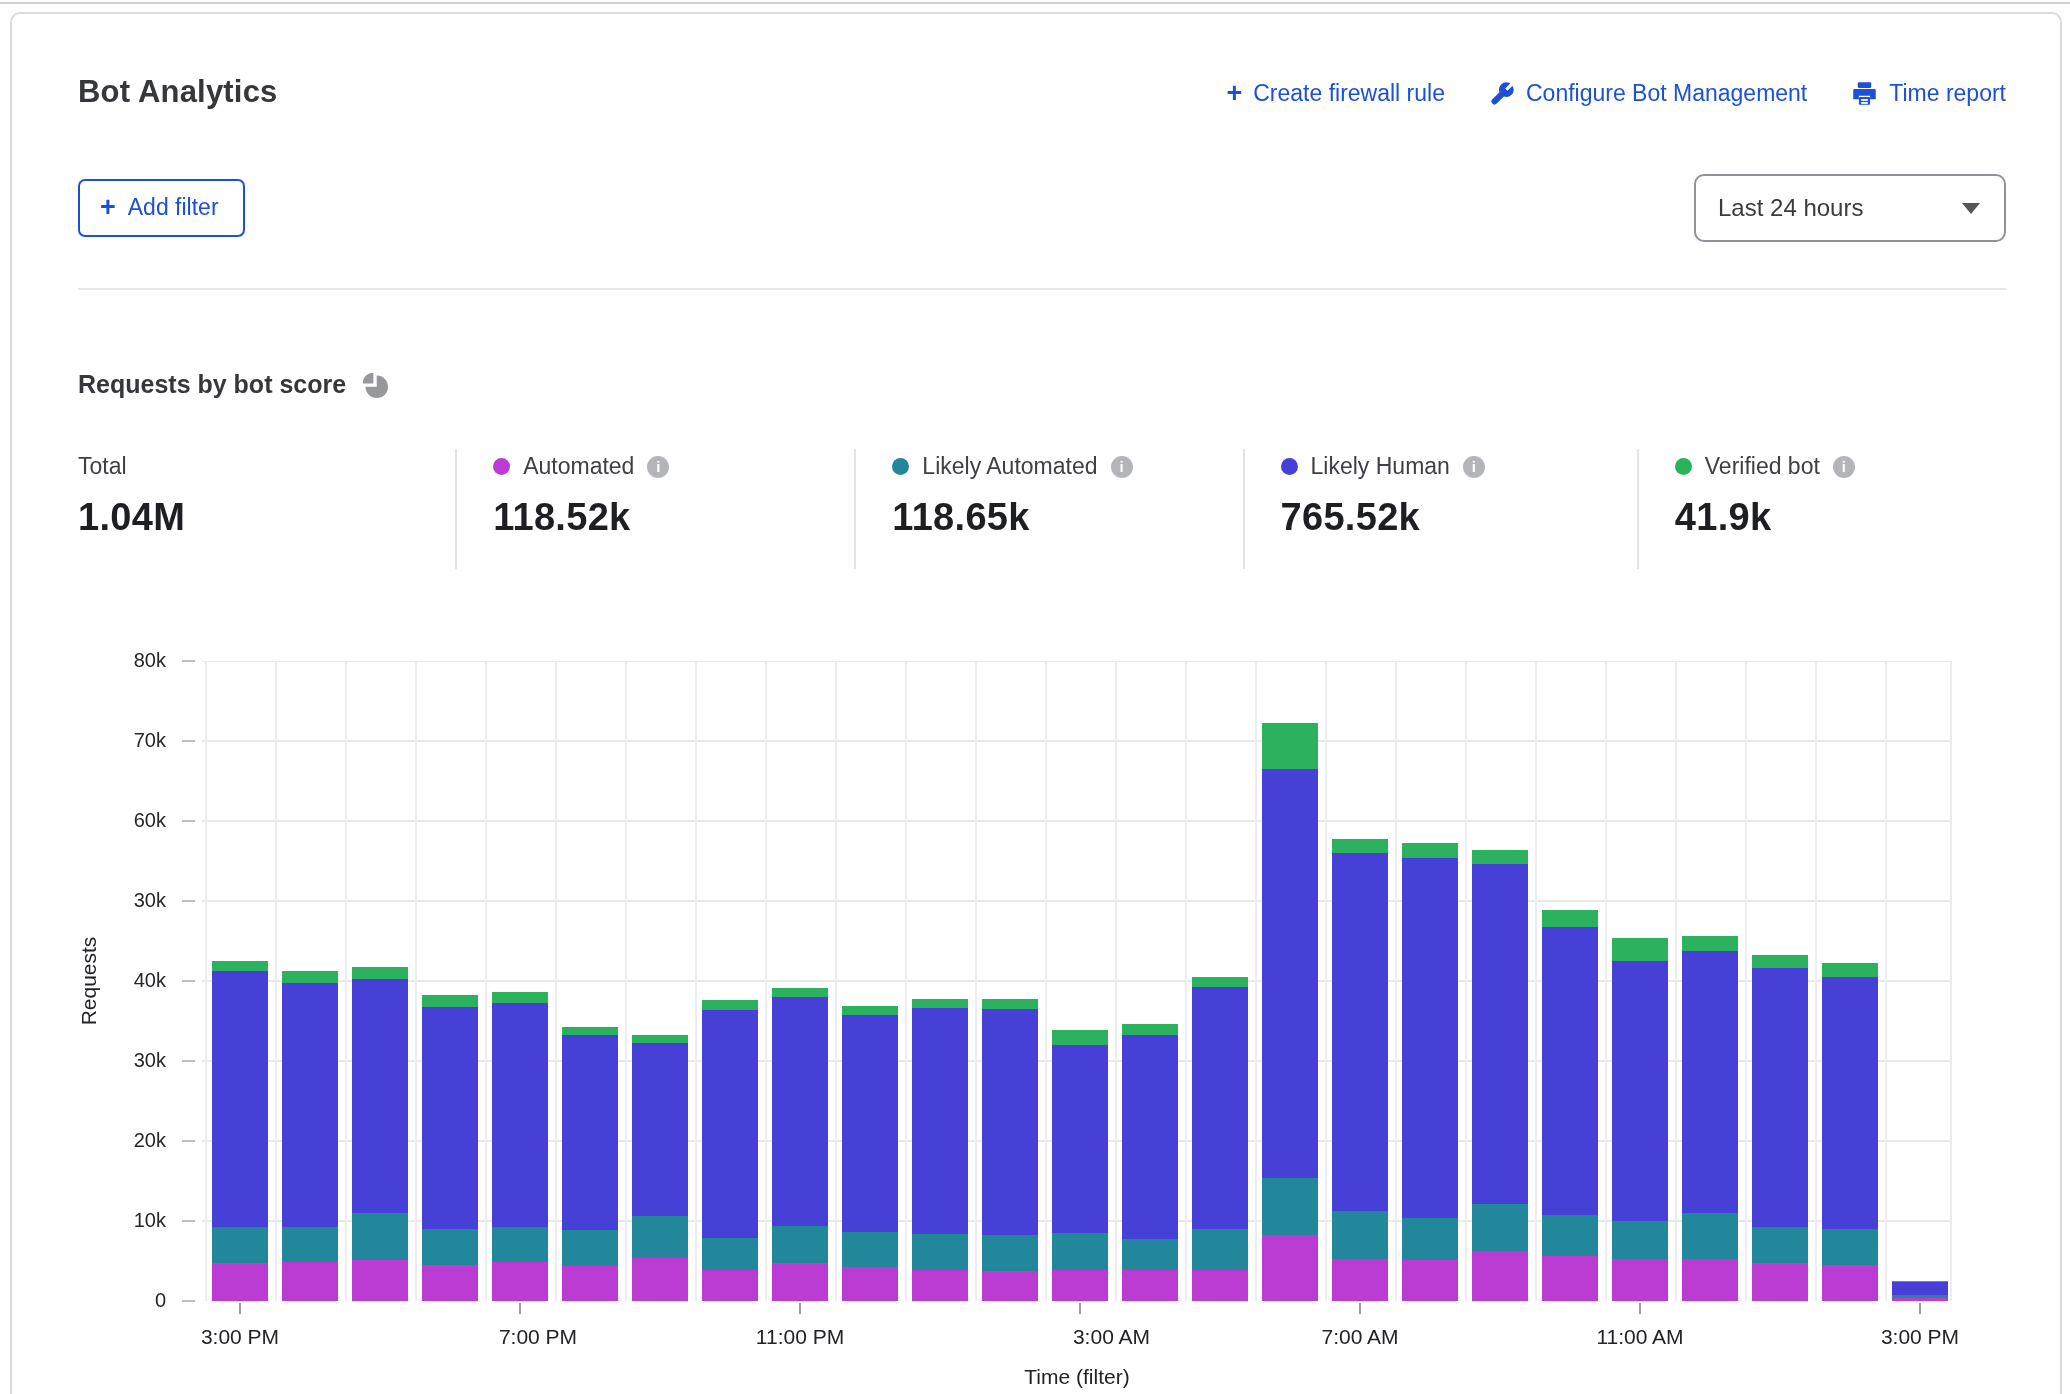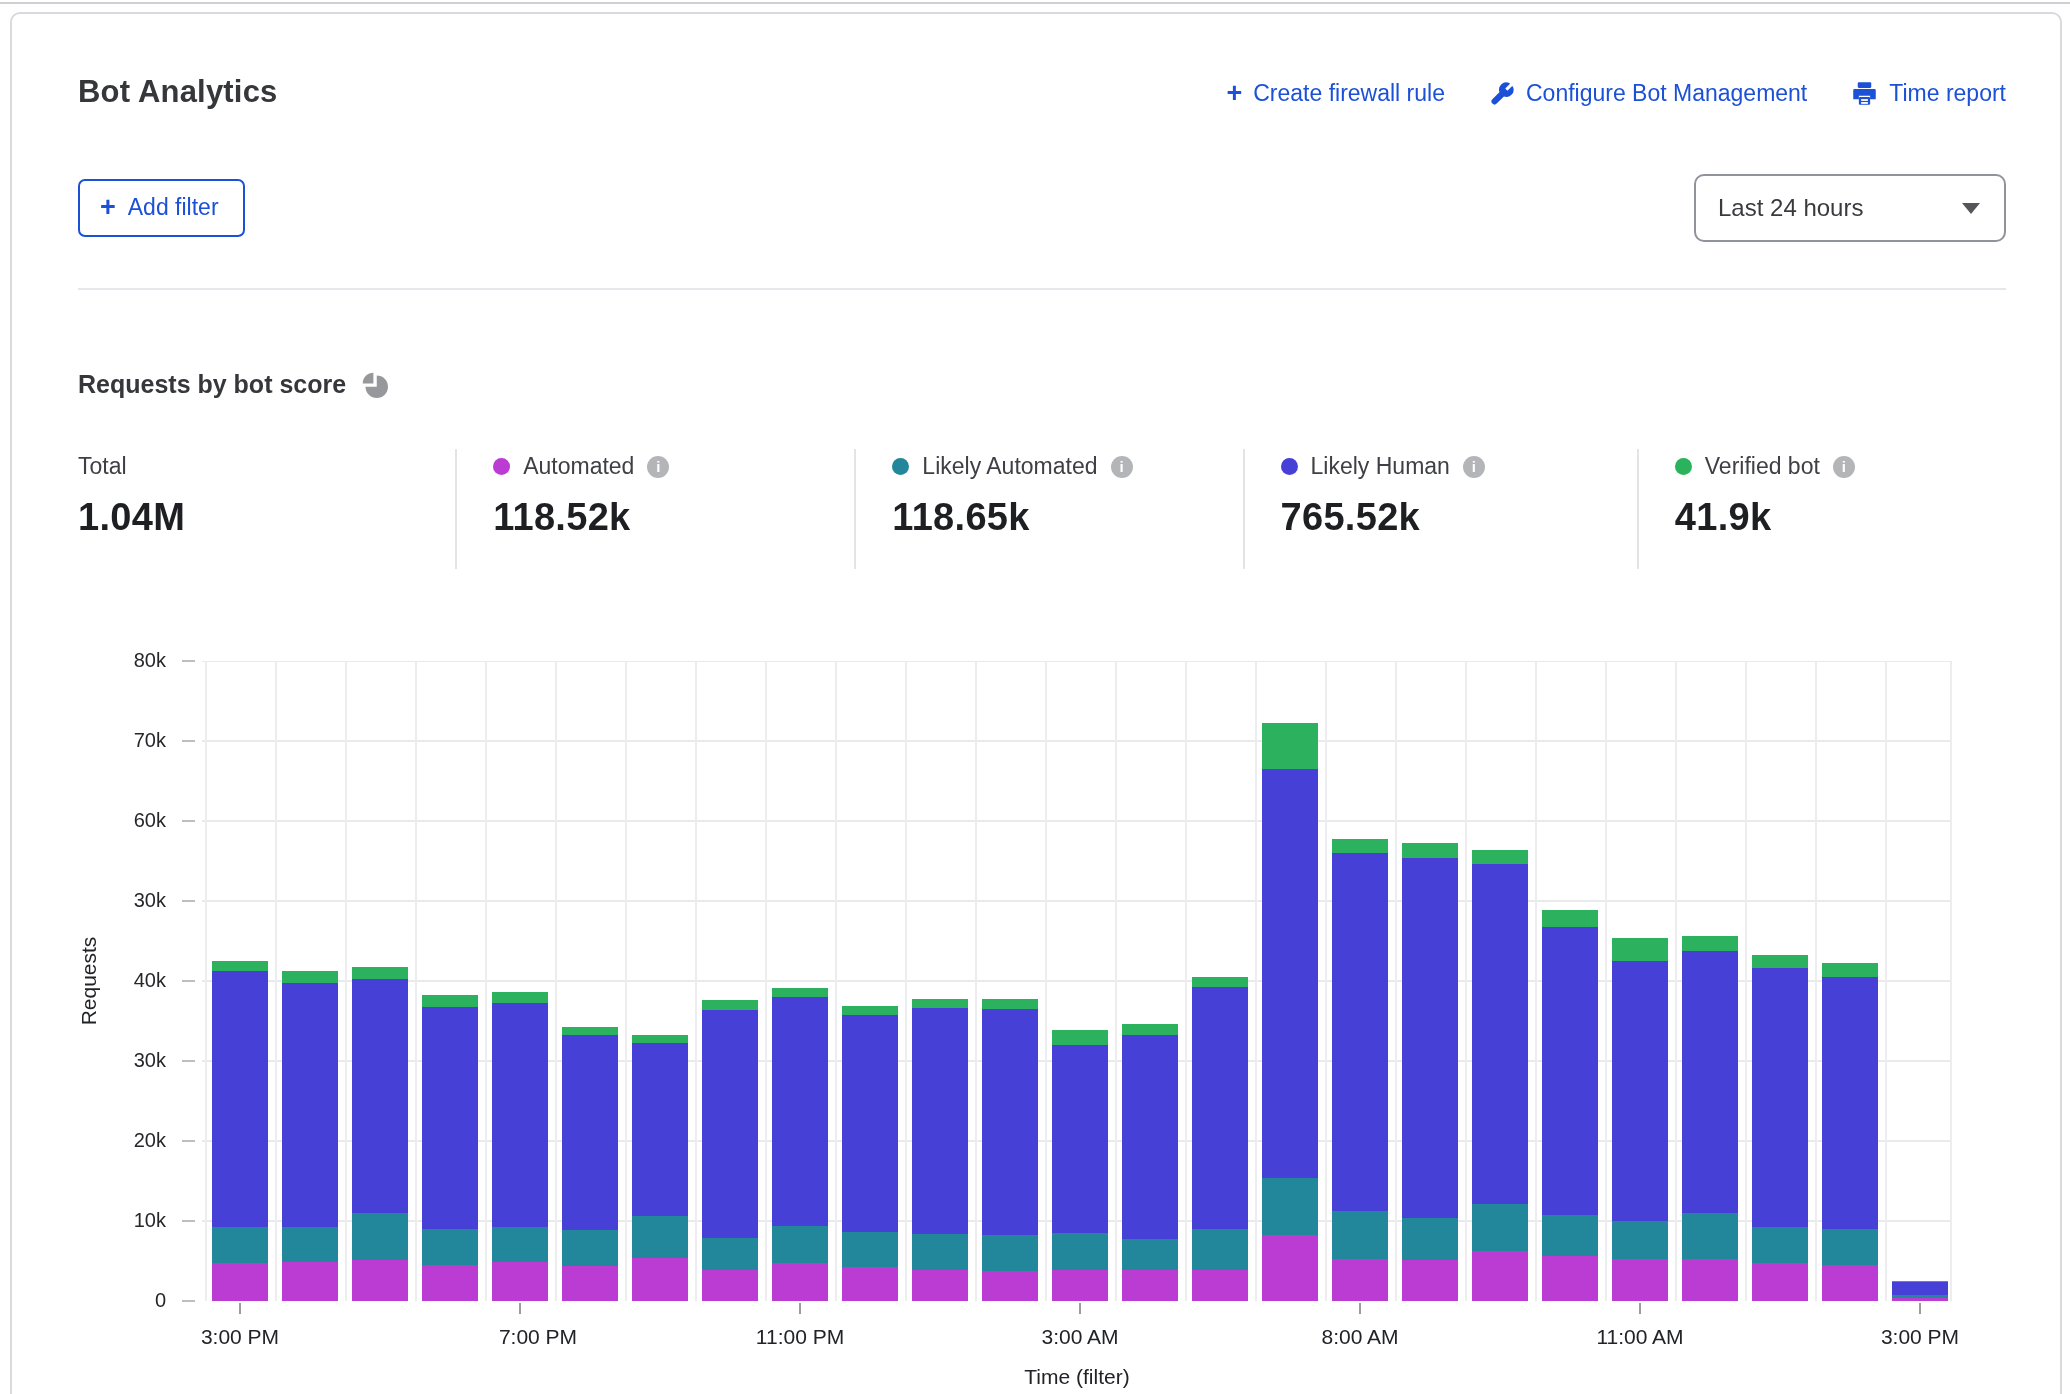--- a/index.html
+++ b/index.html
@@ -365,23 +365,23 @@
         <div class="ytick" style="top: 79px;"></div>
         <div class="ylab" style="top: -12px;">80k</div>
         <div class="ytick" style="top: -1px;"></div>
         <div class="xtick" style="left: 227px; top: 642px;"></div>
         <div class="xlab" style="left: 158px; top: 664px;">3:00 PM</div>
         <div class="xtick" style="left: 507px; top: 642px;"></div>
         <div class="xlab" style="left: 456px; top: 664px;">7:00 PM</div>
         <div class="xtick" style="left: 787px; top: 642px;"></div>
         <div class="xlab" style="left: 718px; top: 664px;">11:00 PM</div>
         <div class="xtick" style="left: 1067px; top: 642px;"></div>
-        <div class="xlab" style="left: 998px; top: 664px;">3:00 AM</div>
+        <div class="xlab" style="left: 998px; top: 664px; text-align: right;">3:00 AM</div>
         <div class="xtick" style="left: 1347px; top: 642px;"></div>
-        <div class="xlab" style="left: 1278px; top: 664px;">8:00 AM</div>
+        <div class="xlab" style="left: 1278px; top: 664px;">7:00 AM</div>
         <div class="xtick" style="left: 1627px; top: 642px;"></div>
         <div class="xlab" style="left: 1558px; top: 664px;">11:00 AM</div>
         <div class="xtick" style="left: 1907px; top: 642px;"></div>
         <div class="xlab" style="left: 1838px; top: 664px;">3:00 PM</div>
         <div class="x-axis-title" style="left: 955px; top: 704px;">Time (filter)</div>
       </div>
   </div>
 </div>
 
 </body></html>

